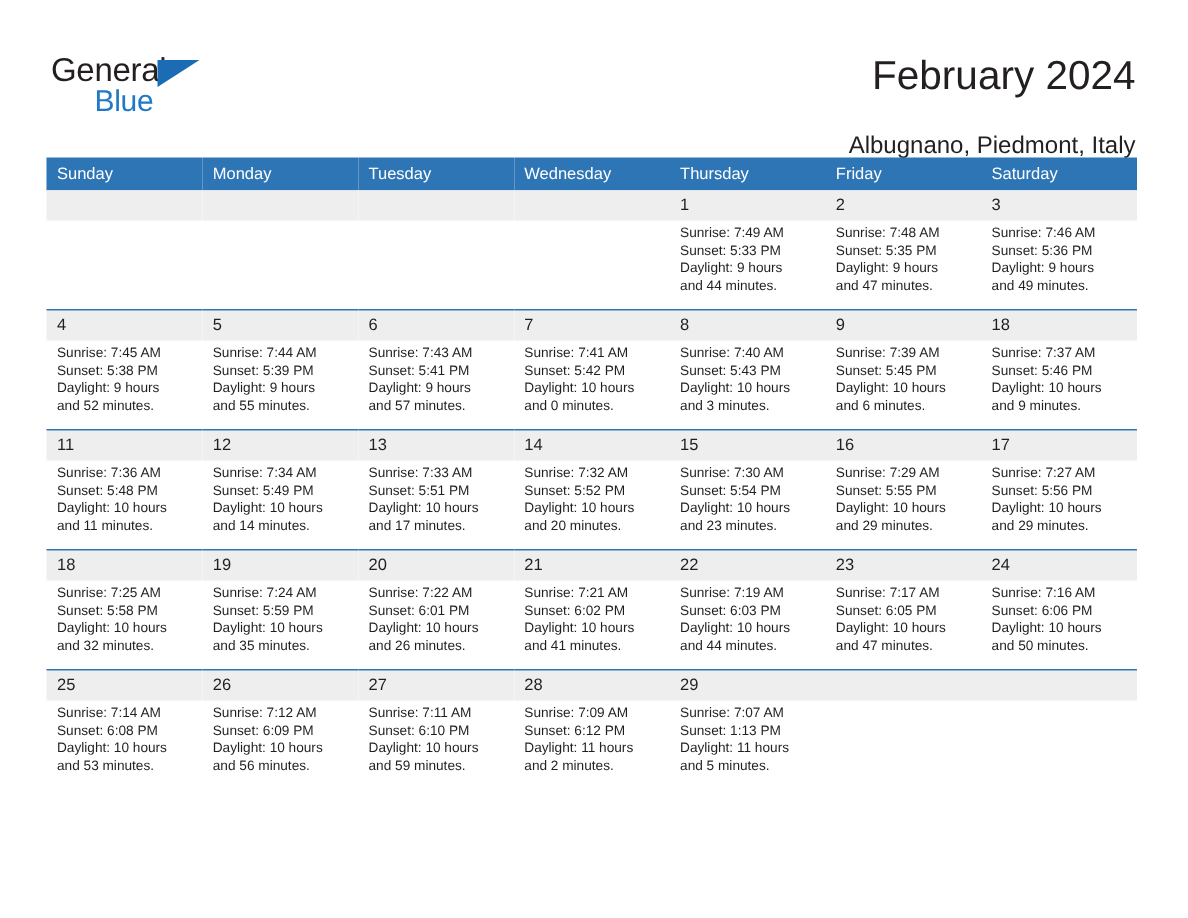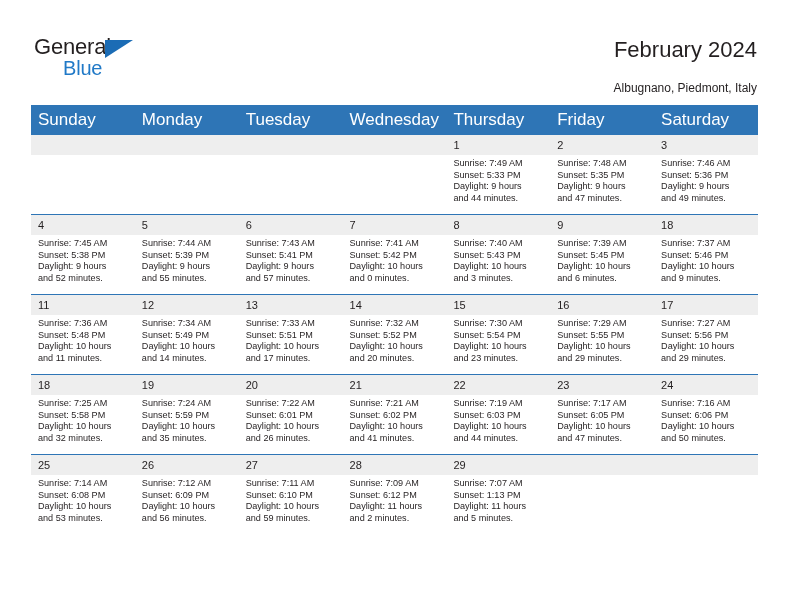--- a/index.html
+++ b/index.html
@@ -63,50 +63,50 @@
     font-size: 20px;
     letter-spacing: -0.2px;
     color: #2079c7;
     line-height: 22px;
   }
 
   .title {
     position: absolute;
     right: 35px;
     top: 35px;
-    font-size: 22px;
+    font-size: 27px;
     color: #231f20;
     text-align: right;
     line-height: 30px;
     white-space: nowrap;
   }
   .subtitle {
     position: absolute;
     right: 35px;
-    top: 80px;
-    font-size: 12px;
+    top: 90px;
+    font-size: 16px;
     color: #231f20;
     text-align: right;
     line-height: 16px;
     white-space: nowrap;
   }
 
   
   .cal {
     position: absolute;
     left: 31px;
     top: 105px;
     width: 727px;
     border-collapse: collapse;
     table-layout: fixed;
   }
   .cal th {
     background: #2e75b6;
     color: #ffffff;
-    font-size: 17px;
+    font-size: 11px;
     font-weight: normal;
     text-align: left;
     padding: 5px 0 5px 7px;
     height: 11px;
     border: 0;
   }
   .cal td {
     vertical-align: top;
     padding: 0;
     border: 0;

